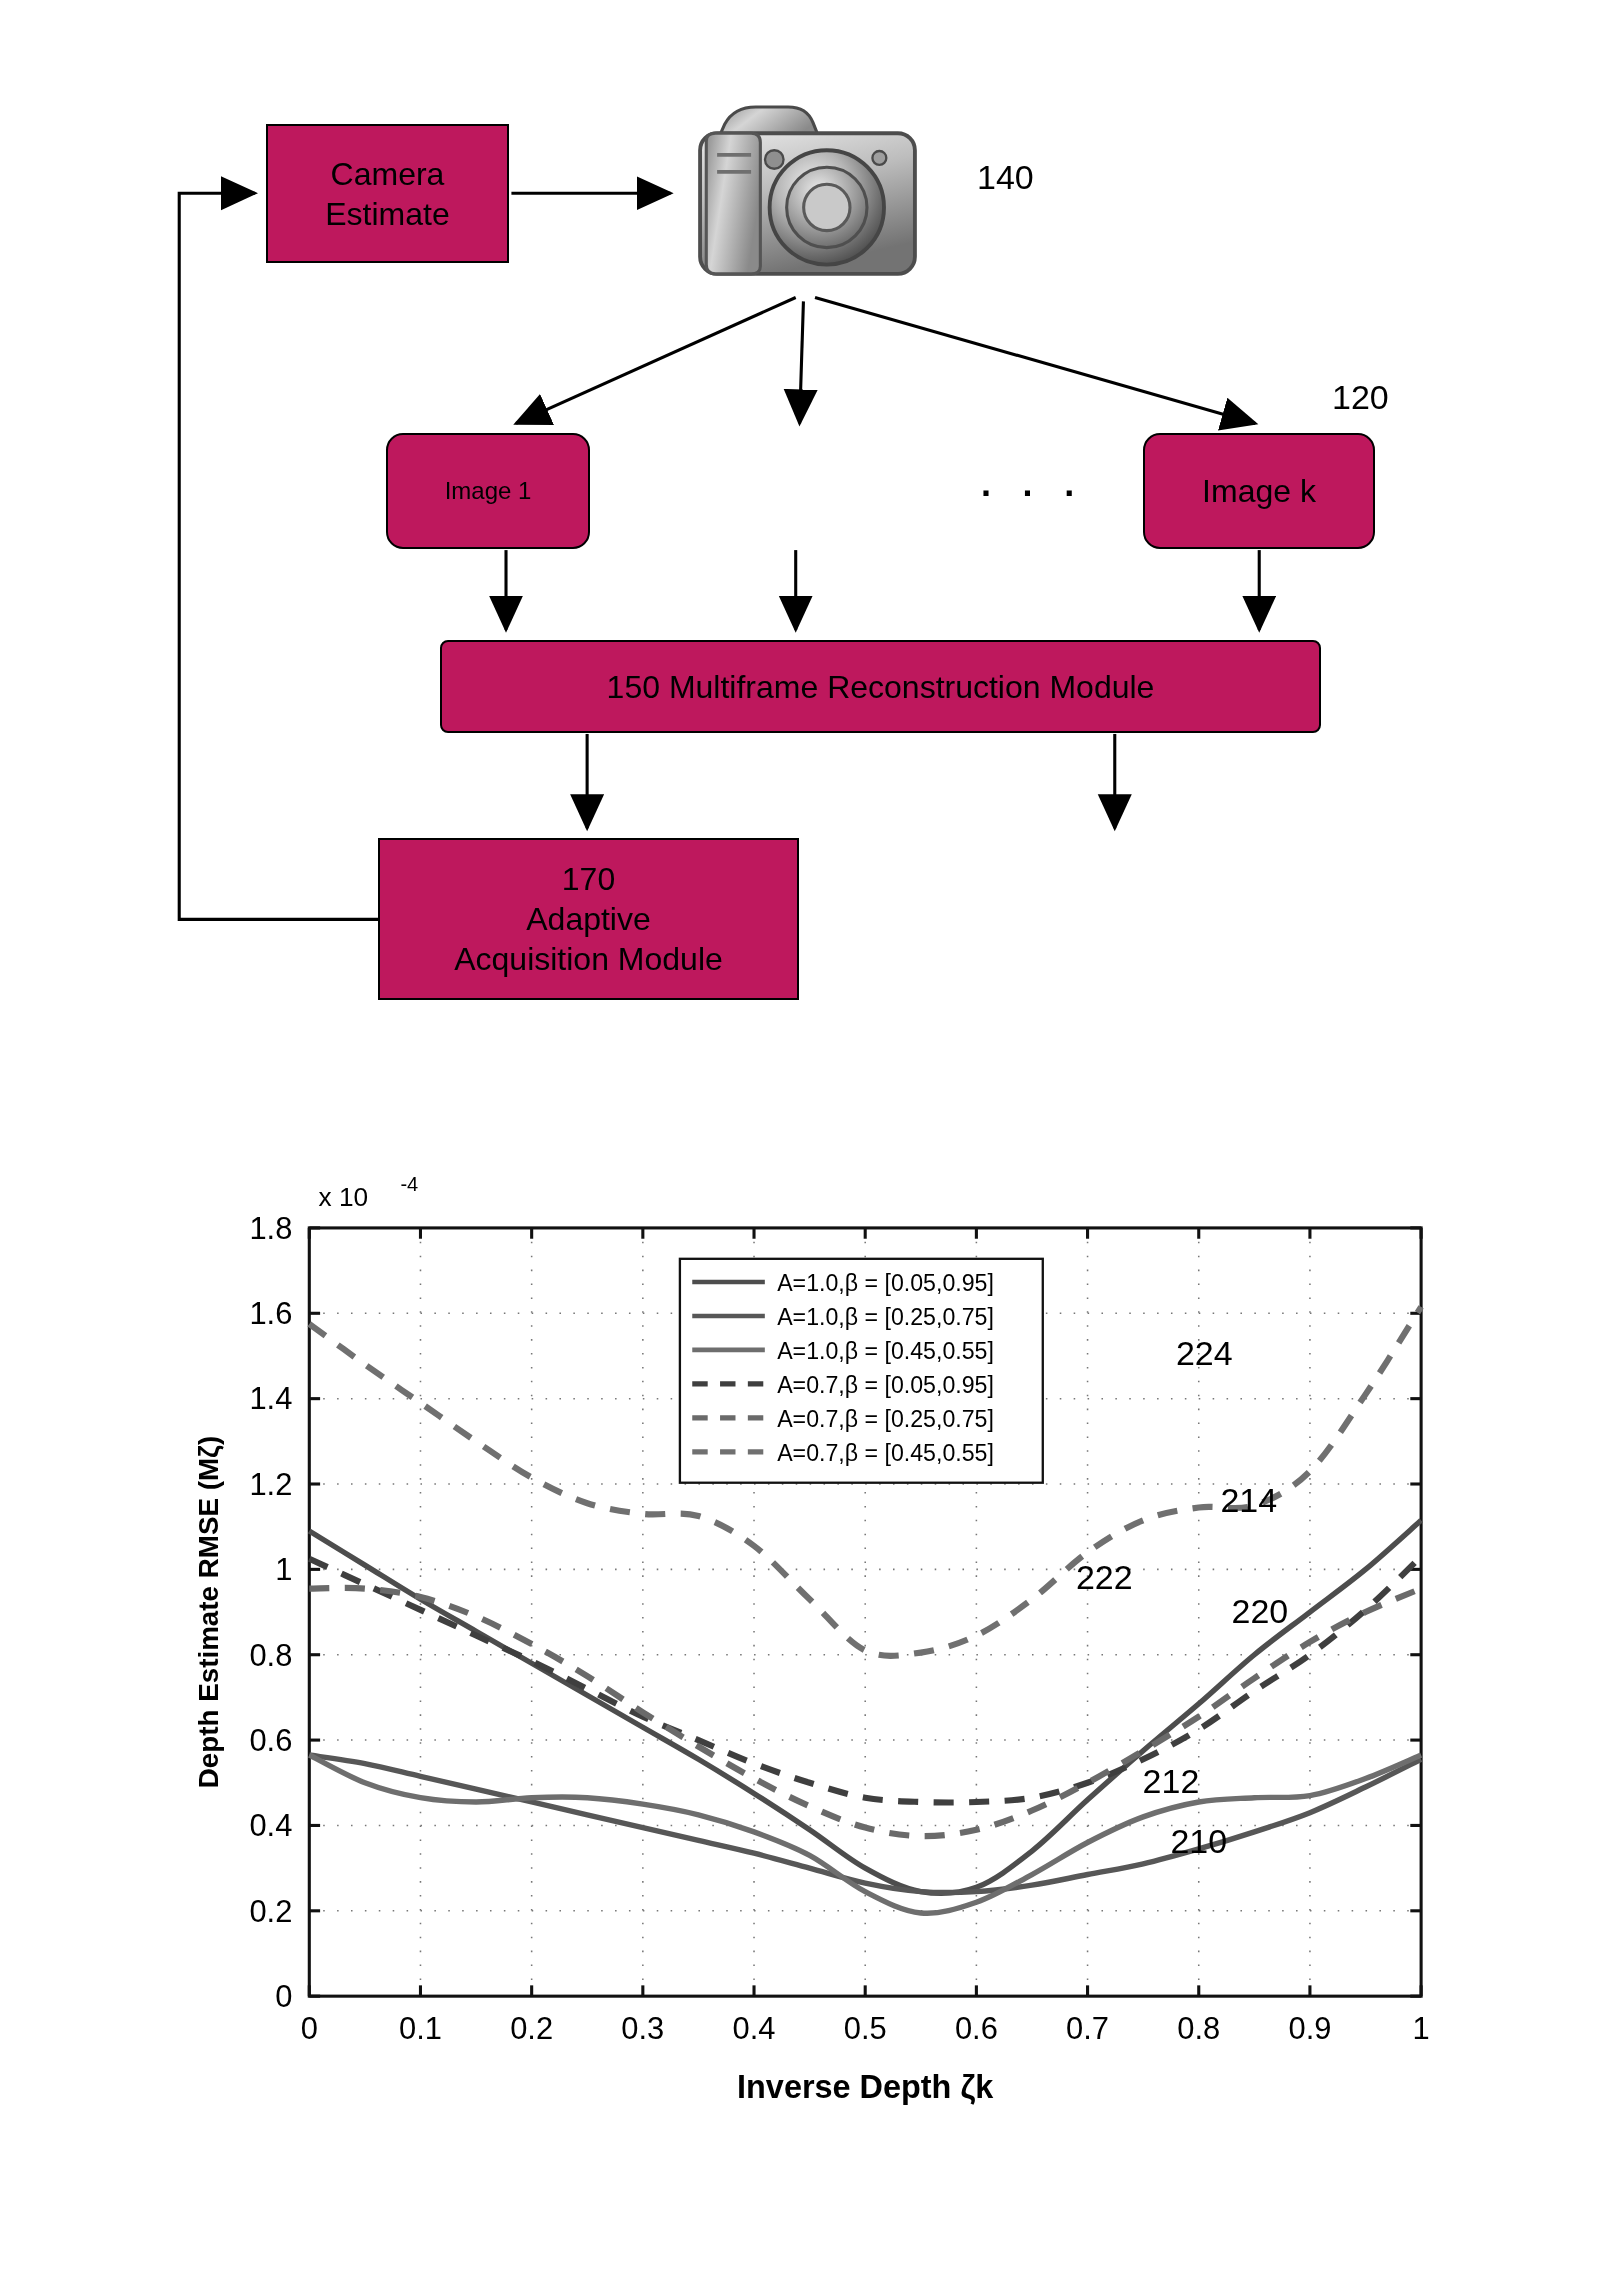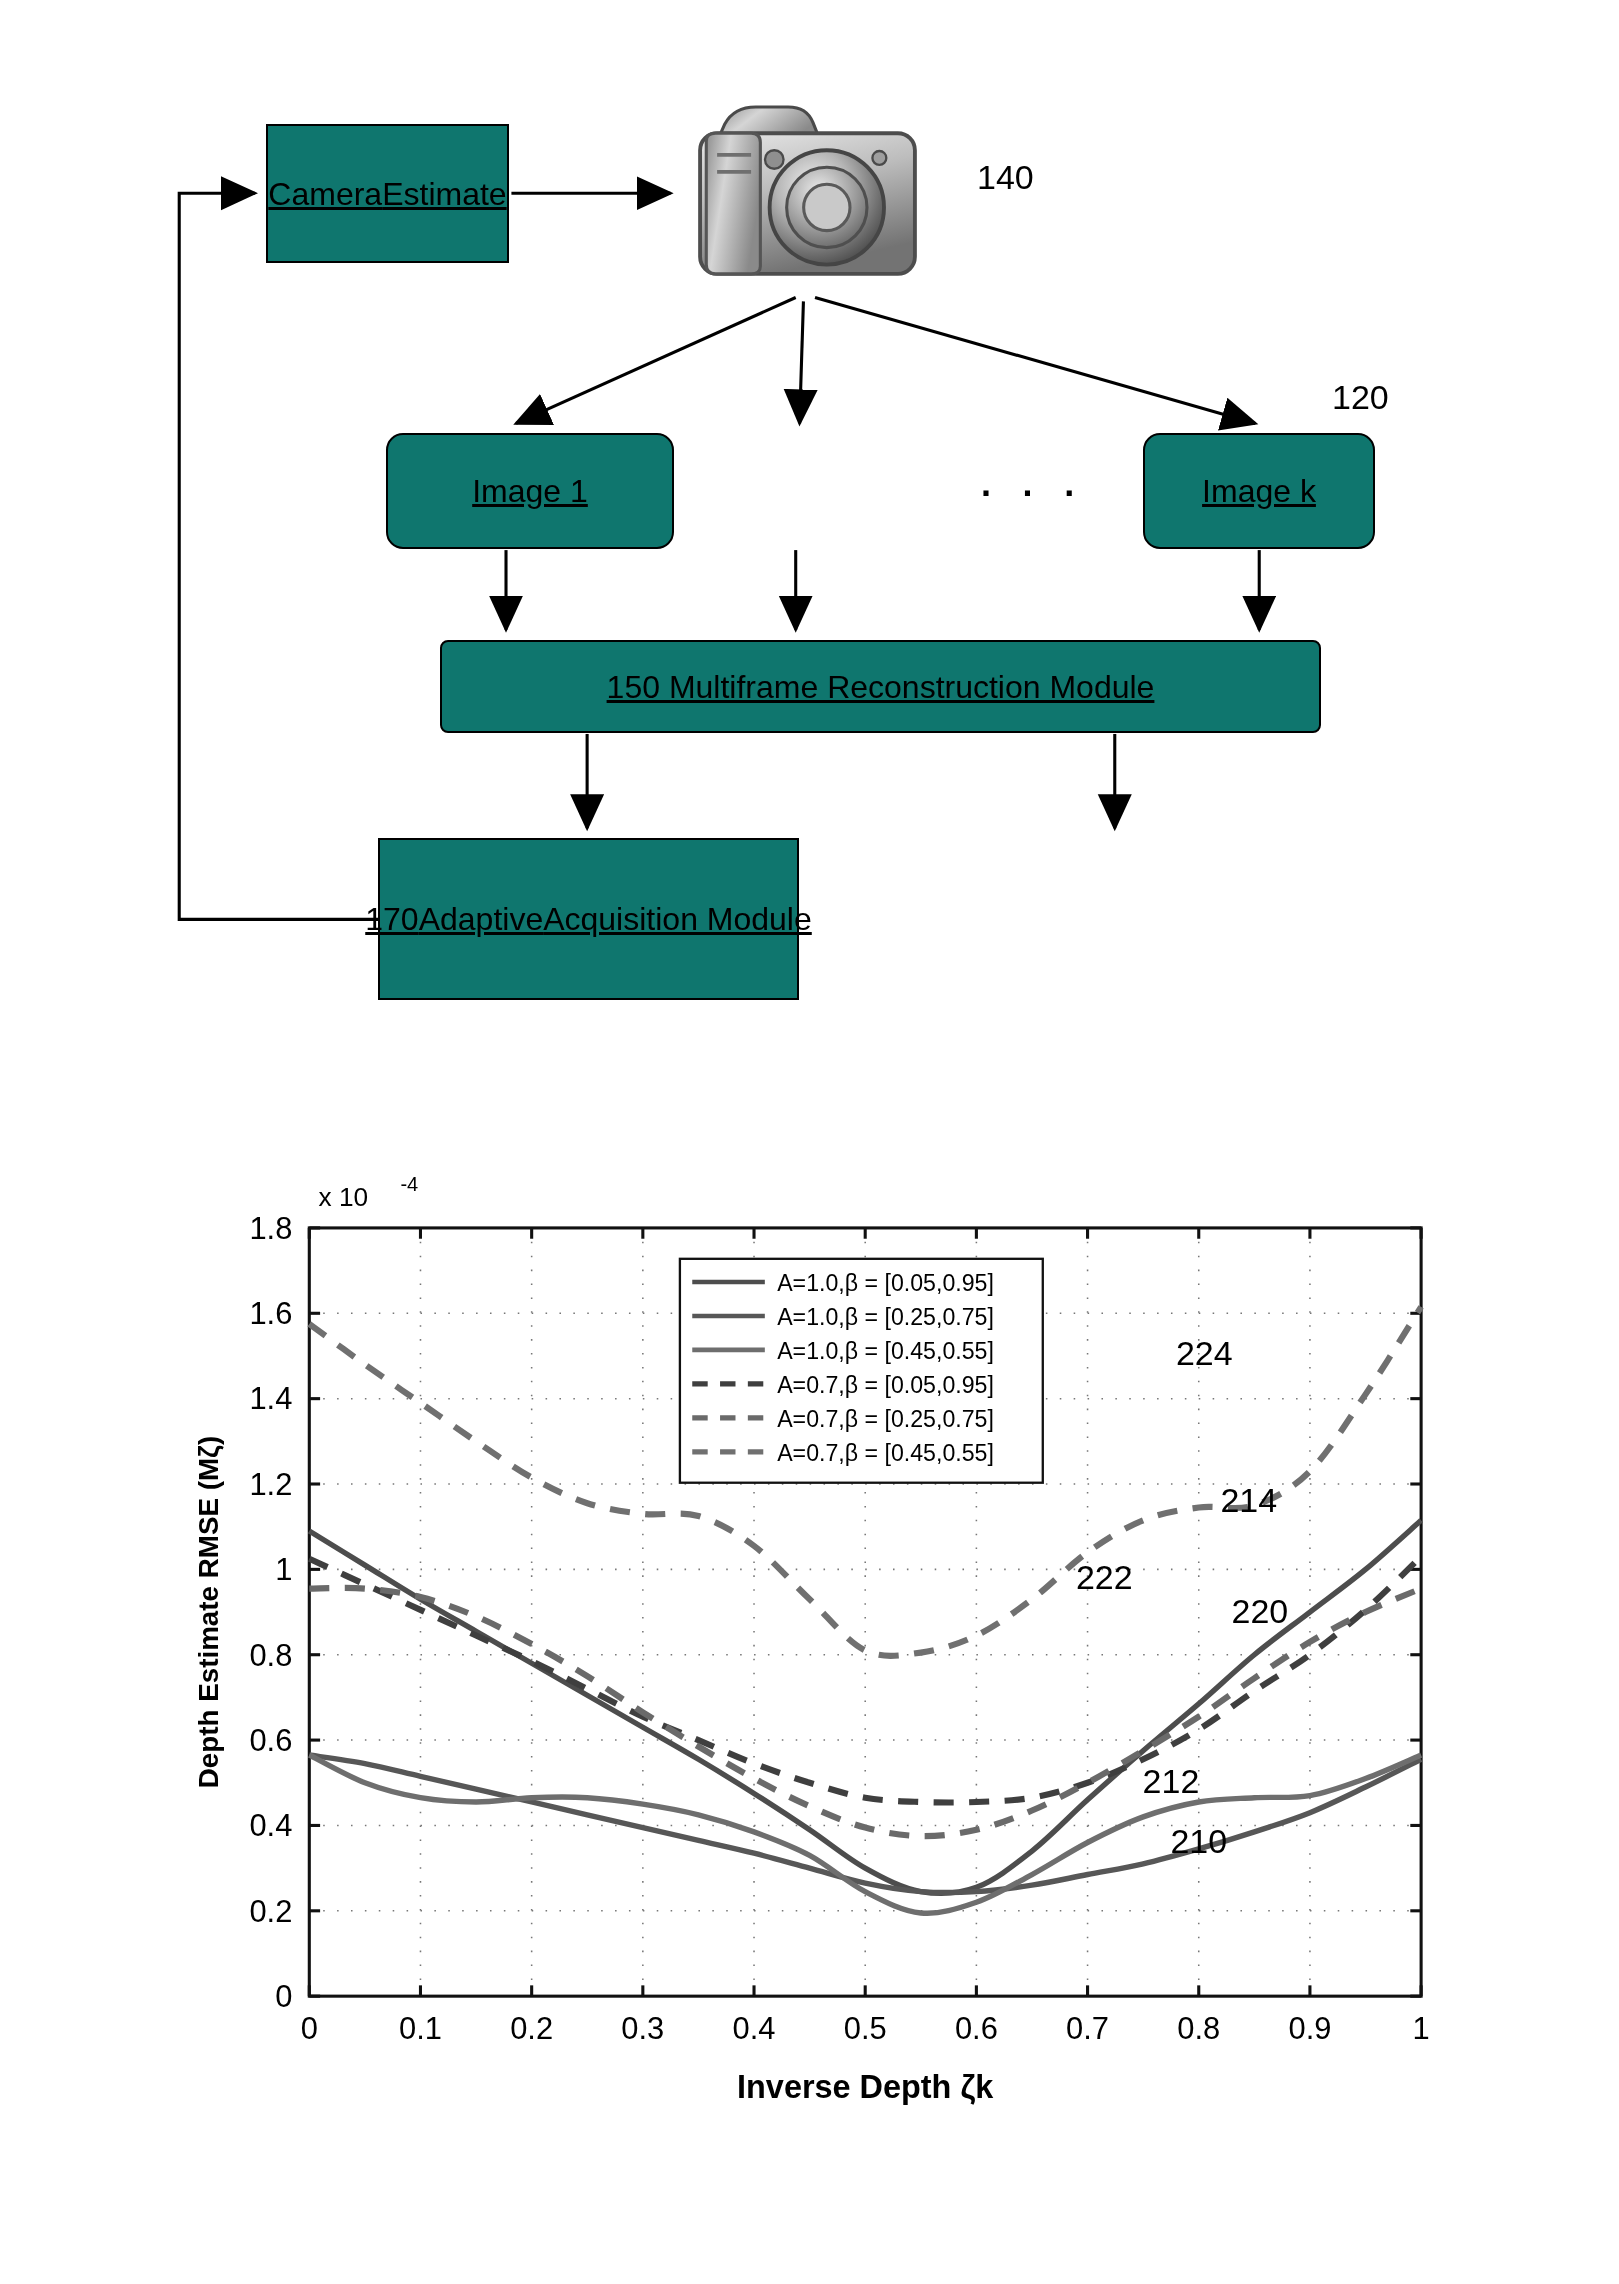--- a/index.html
+++ b/index.html
@@ -23,34 +23,34 @@
   
   #fig1 {
     position: absolute;
     left: 0; top: 0;
     width: 1620px; height: 1128px;
   }
   .node {
     position: absolute;
     box-sizing: border-box;
     border: 2.3px solid #000;
-    background: #0f766e;
+    background: #be185d;
     display: flex;
+    flex-direction: column;
     align-items: center;
     justify-content: center;
     text-align: center;
     line-height: 1.25;
     font-size: 31px;
-    text-decoration: underline;
   }
   .node.round { border-radius: 17px; }
   .node .ln { display: block; white-space: nowrap; }
 
   #box-camera-control { left: 266px; top: 124px; width: 243px; height: 139px; font-size: 32px; }
-  #box-image-1 { left: 386px; top: 433px; width: 288px; height: 116px; font-size: 32px; }
+  #box-image-1 { left: 386px; top: 433px; width: 204px; height: 116px; font-size: 24px; }
   #box-image-2 { left: 680px; top: 433px; width: 232px; height: 116px; font-size: 32px; }
   #box-image-k { left: 1143px; top: 433px; width: 232px; height: 116px; font-size: 32px; }
   #box-recon-module { left: 440px; top: 640px; width: 881px; height: 93px; font-size: 32px; border-radius: 8px; }
   #box-adaptive { left: 378px; top: 838px; width: 421px; height: 162px; font-size: 32px; }
   #box-reconstructed { left: 938px; top: 838px; width: 351px; height: 162px; font-size: 32px; }
 
   .ellipsis {
     position: absolute;
     left: 981px; top: 463px;
     font-size: 36px;

